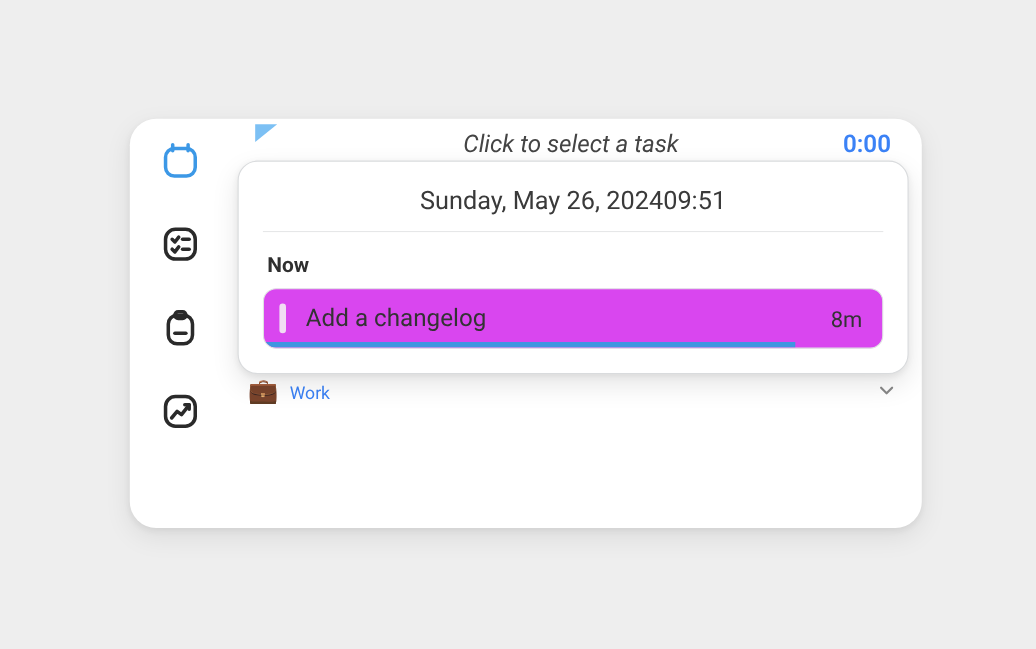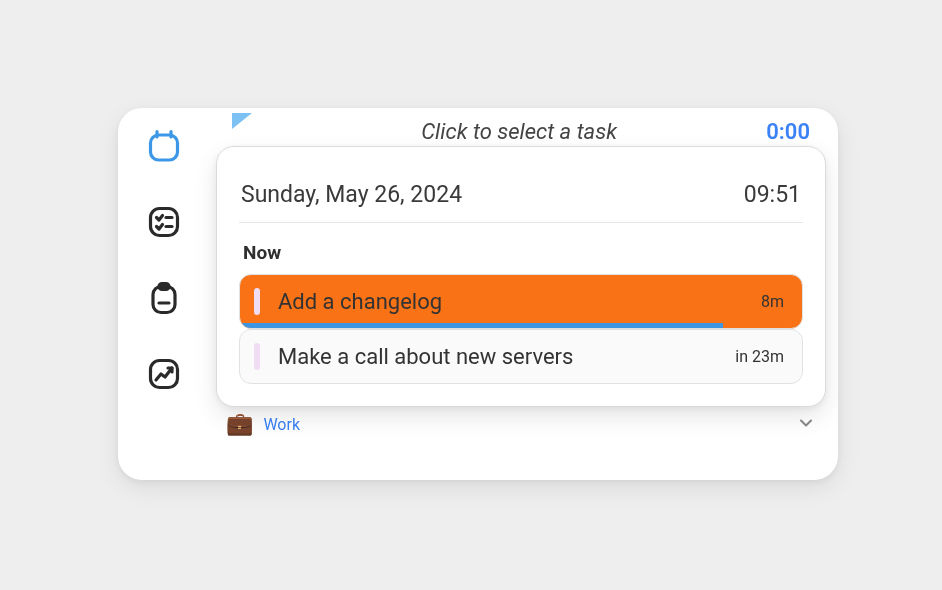--- a/index.html
+++ b/index.html
@@ -98,70 +98,69 @@
     position: relative;
     background: #ffffff;
     border: 1px solid #d9dbdd;
     border-radius: 18px;
     box-shadow: 0 10px 24px rgba(0,0,0,0.10), 0 2px 6px rgba(0,0,0,0.06);
     padding: 14px 22px 22px 22px;
   }
   .card-header {
     display: flex;
     align-items: baseline;
-    justify-content: space-between;
+    justify-content: center;
     padding: 8px 2px 14px 2px;
     border-bottom: 1px solid #e6e7e8;
   }
   .card-date {
     font-size: 23px;
     color: #3a3a3a;
   }
   .card-time {
     font-size: 23px;
     color: #3a3a3a;
-    margin-top: 12px;
   }
   .section-label {
     font-size: 19px;
     font-weight: 700;
     color: #2f2f2f;
     margin: 18px 0 10px 4px;
   }
   .task {
     position: relative;
     border: 1px solid #e0e1e3;
     border-radius: 12px;
     padding: 14px 18px 14px 24px;
     display: flex;
     align-items: center;
     justify-content: space-between;
     font-size: 22px;
     color: #333;
     overflow: hidden;
     background: #fafafa;
   }
-  .task.now { background: #f97316; gap: 15px; }
+  .task.now { background: #d946ef; gap: 15px; }
   .task .tag {
     position: absolute;
     left: 14px;
     top: 13px;
     bottom: 13px;
     width: 6px;
     border-radius: 3px;
     background: #f1ddf3;
   }
   .task .title {
     padding-left: 14px;
     flex: 1;
     white-space: nowrap;
     overflow: hidden;
   }
   .task .meta {
-    font-size: 16px;
+    font-size: 20px;
     color: #333;
     white-space: nowrap;
     text-align: right;
   }
   .task .progress {
     position: absolute;
     left: 0;
     bottom: 0;
     height: 5px;
     background: #3f96e0;
@@ -240,25 +239,20 @@
         </div>
 
         <div class="section-label">Now</div>
         <div class="task now">
           <div class="tag"></div>
           <div class="title">Add a changelog</div>
           <div class="meta">8m</div>
           <div class="progress" style="width:86%"></div>
         </div>
 
-        <div class="task">
-          <div class="tag"></div>
-          <div class="title">Make a call about new servers</div>
-          <div class="meta">in 23m</div>
-        </div>
       </div>
 
       <div class="below">
         <span class="emoji">💼</span>
         <span class="txt">Work</span>
         <span class="chev">
           <svg width="16" height="16" viewBox="0 0 16 16" fill="none" stroke="#888" stroke-width="2" stroke-linecap="round" stroke-linejoin="round">
             <path d="M3 5.5 l5 5 l5 -5"></path>
           </svg>
         </span>

